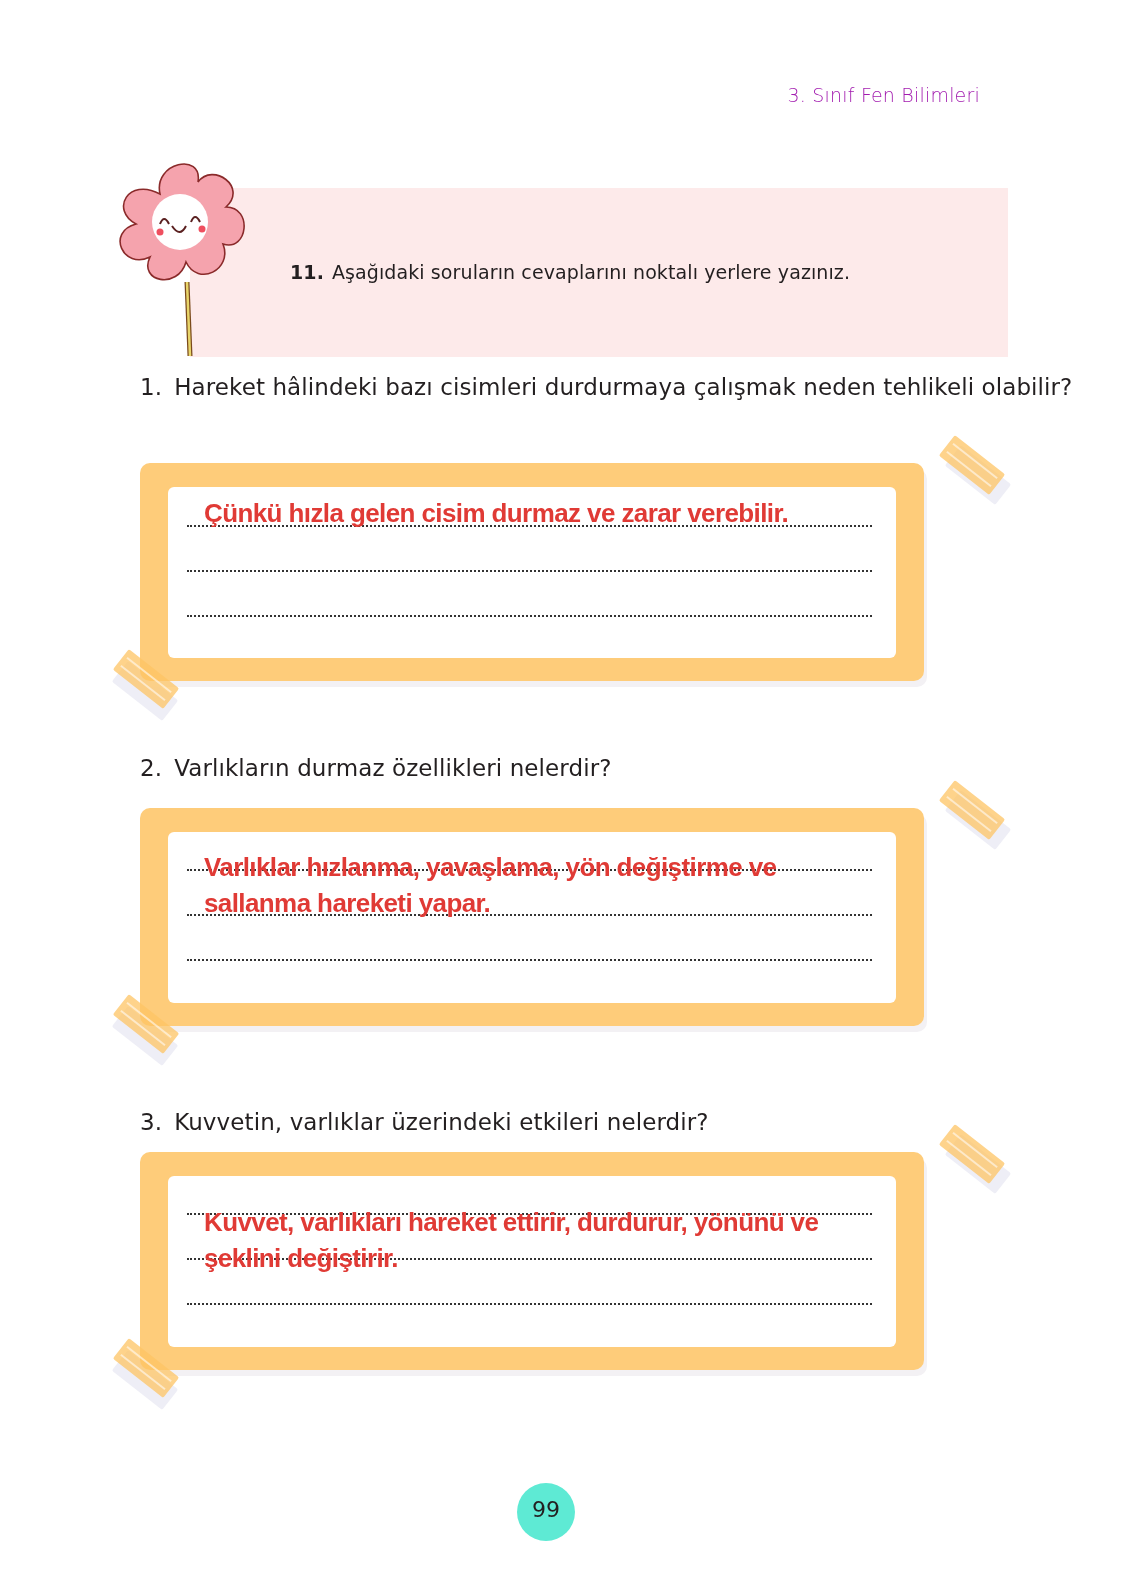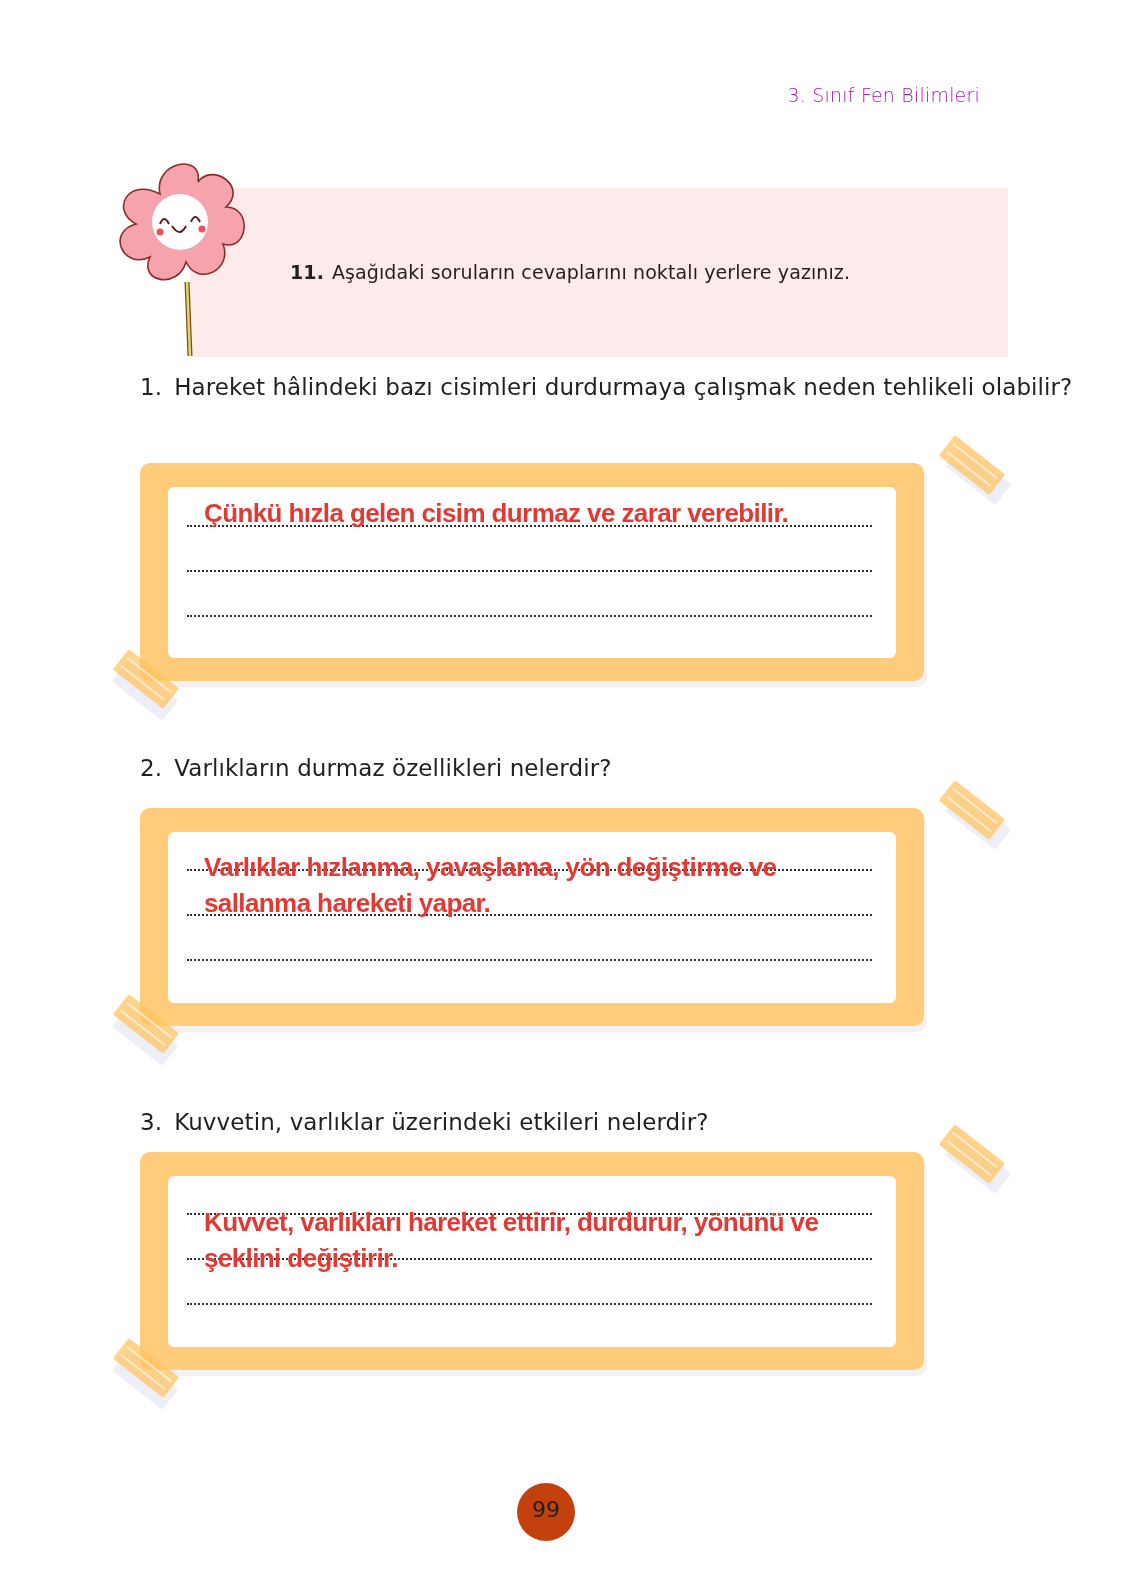--- a/index.html
+++ b/index.html
@@ -34,21 +34,21 @@
             letter-spacing: -0.6px; line-height: 36px; }
 
   .tape { position: absolute; width: 64px; height: 26px; background: rgba(254,196,100,0.75);
           border-radius: 2px; }
   .tape::before, .tape::after { content: ""; position: absolute; left: 4px; right: 4px; height: 2px;
           background: rgba(255,255,255,0.55); }
   .tape::before { top: 7px; } .tape::after { bottom: 7px; }
   .tape-shadow { position: absolute; width: 64px; height: 26px; background: #eeeef6; border-radius: 2px; }
 
   .page-num-circle { position: absolute; left: 517px; top: 1483px; width: 58px; height: 58px;
-                     border-radius: 50%; background: #c2410c; text-decoration: underline; }
+                     border-radius: 50%; background: #5eead4; text-decoration: underline; }
   .page-num { position: absolute; left: 0; right: 0; top: 14px; text-align: center;
               font-size: 22px; color: #231f20; }
 </style>
 </head>
 <body>
 
 <div class="header-subject">3. Sınıf Fen Bilimleri</div>
 
 <div class="banner"></div>
 <div class="banner-text">

